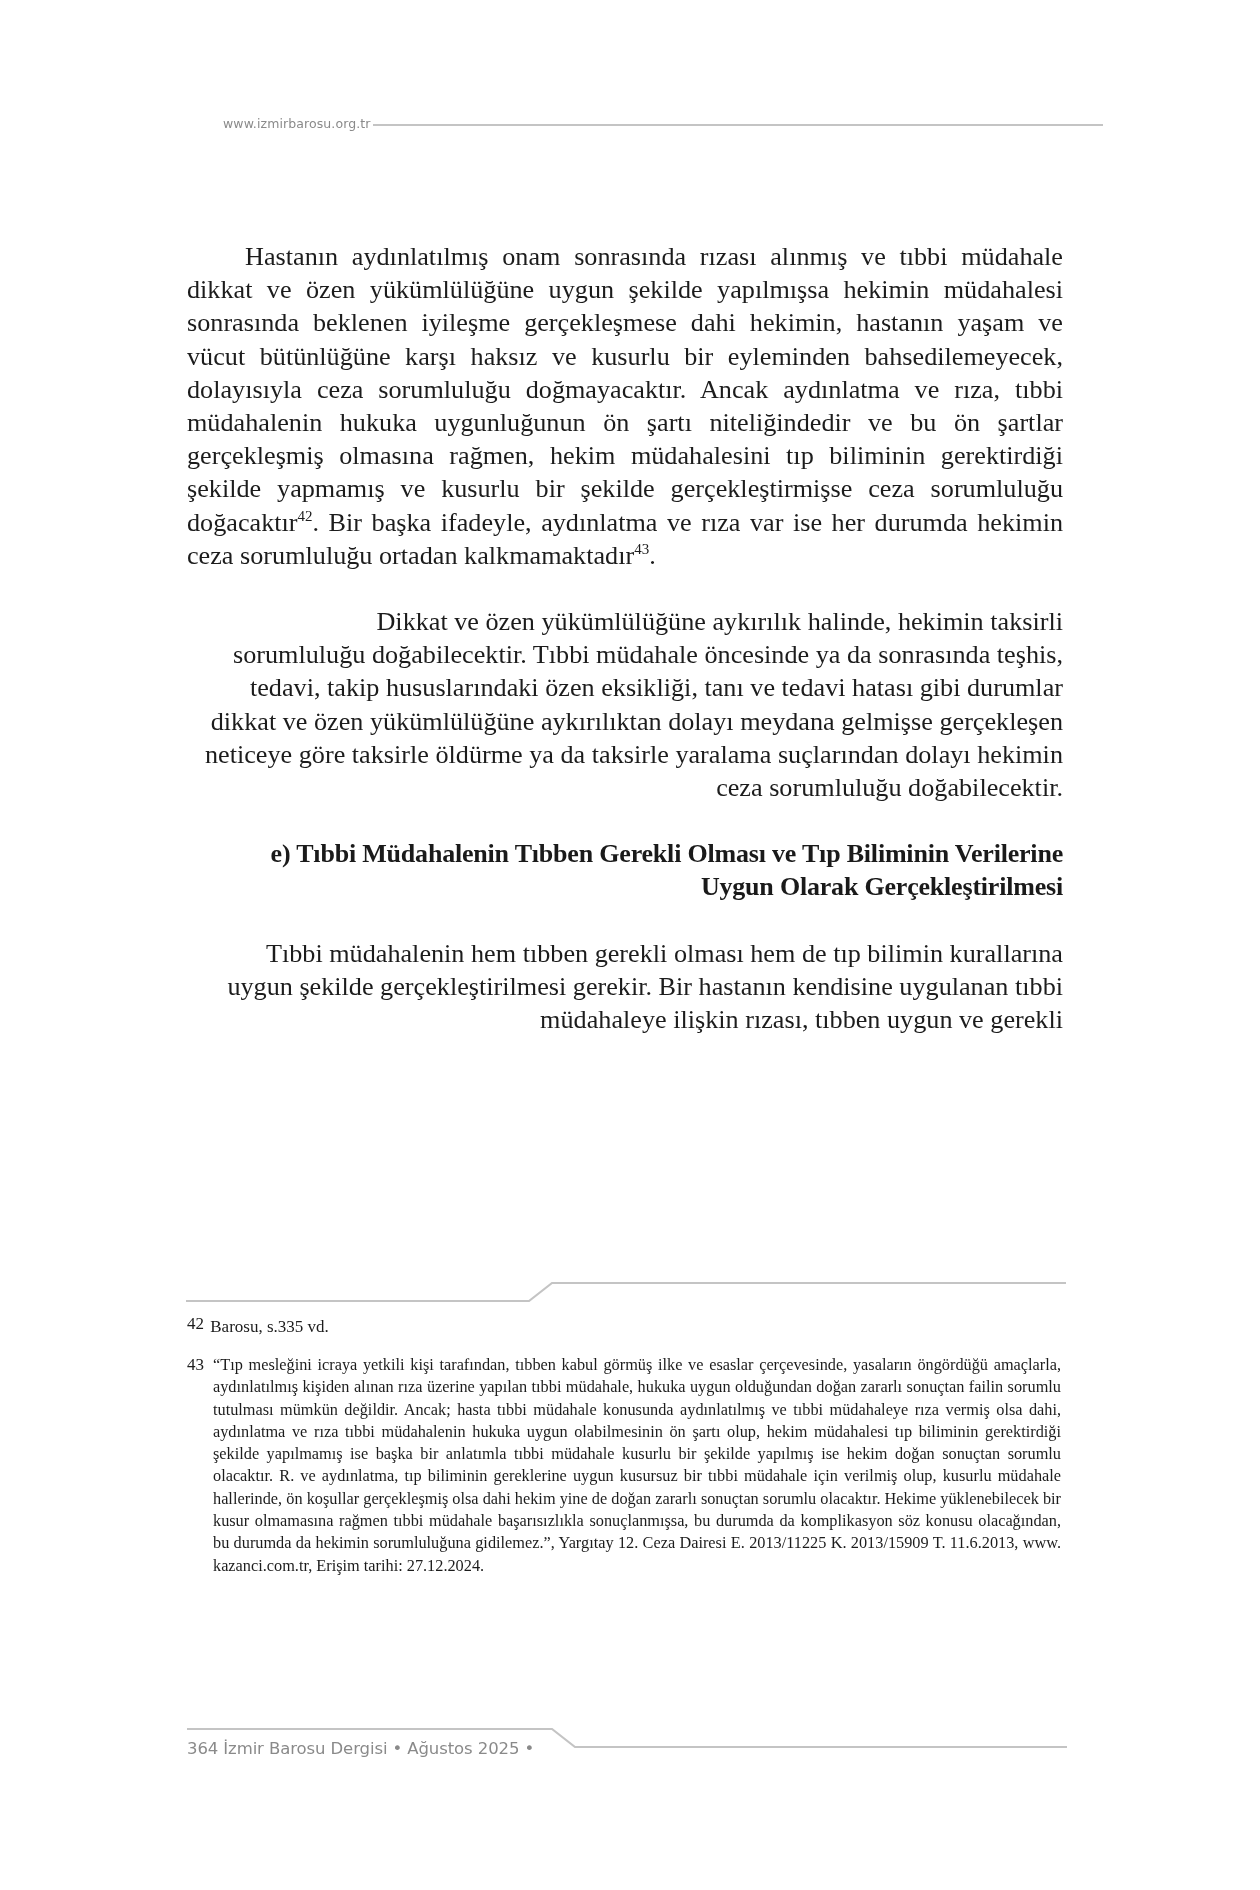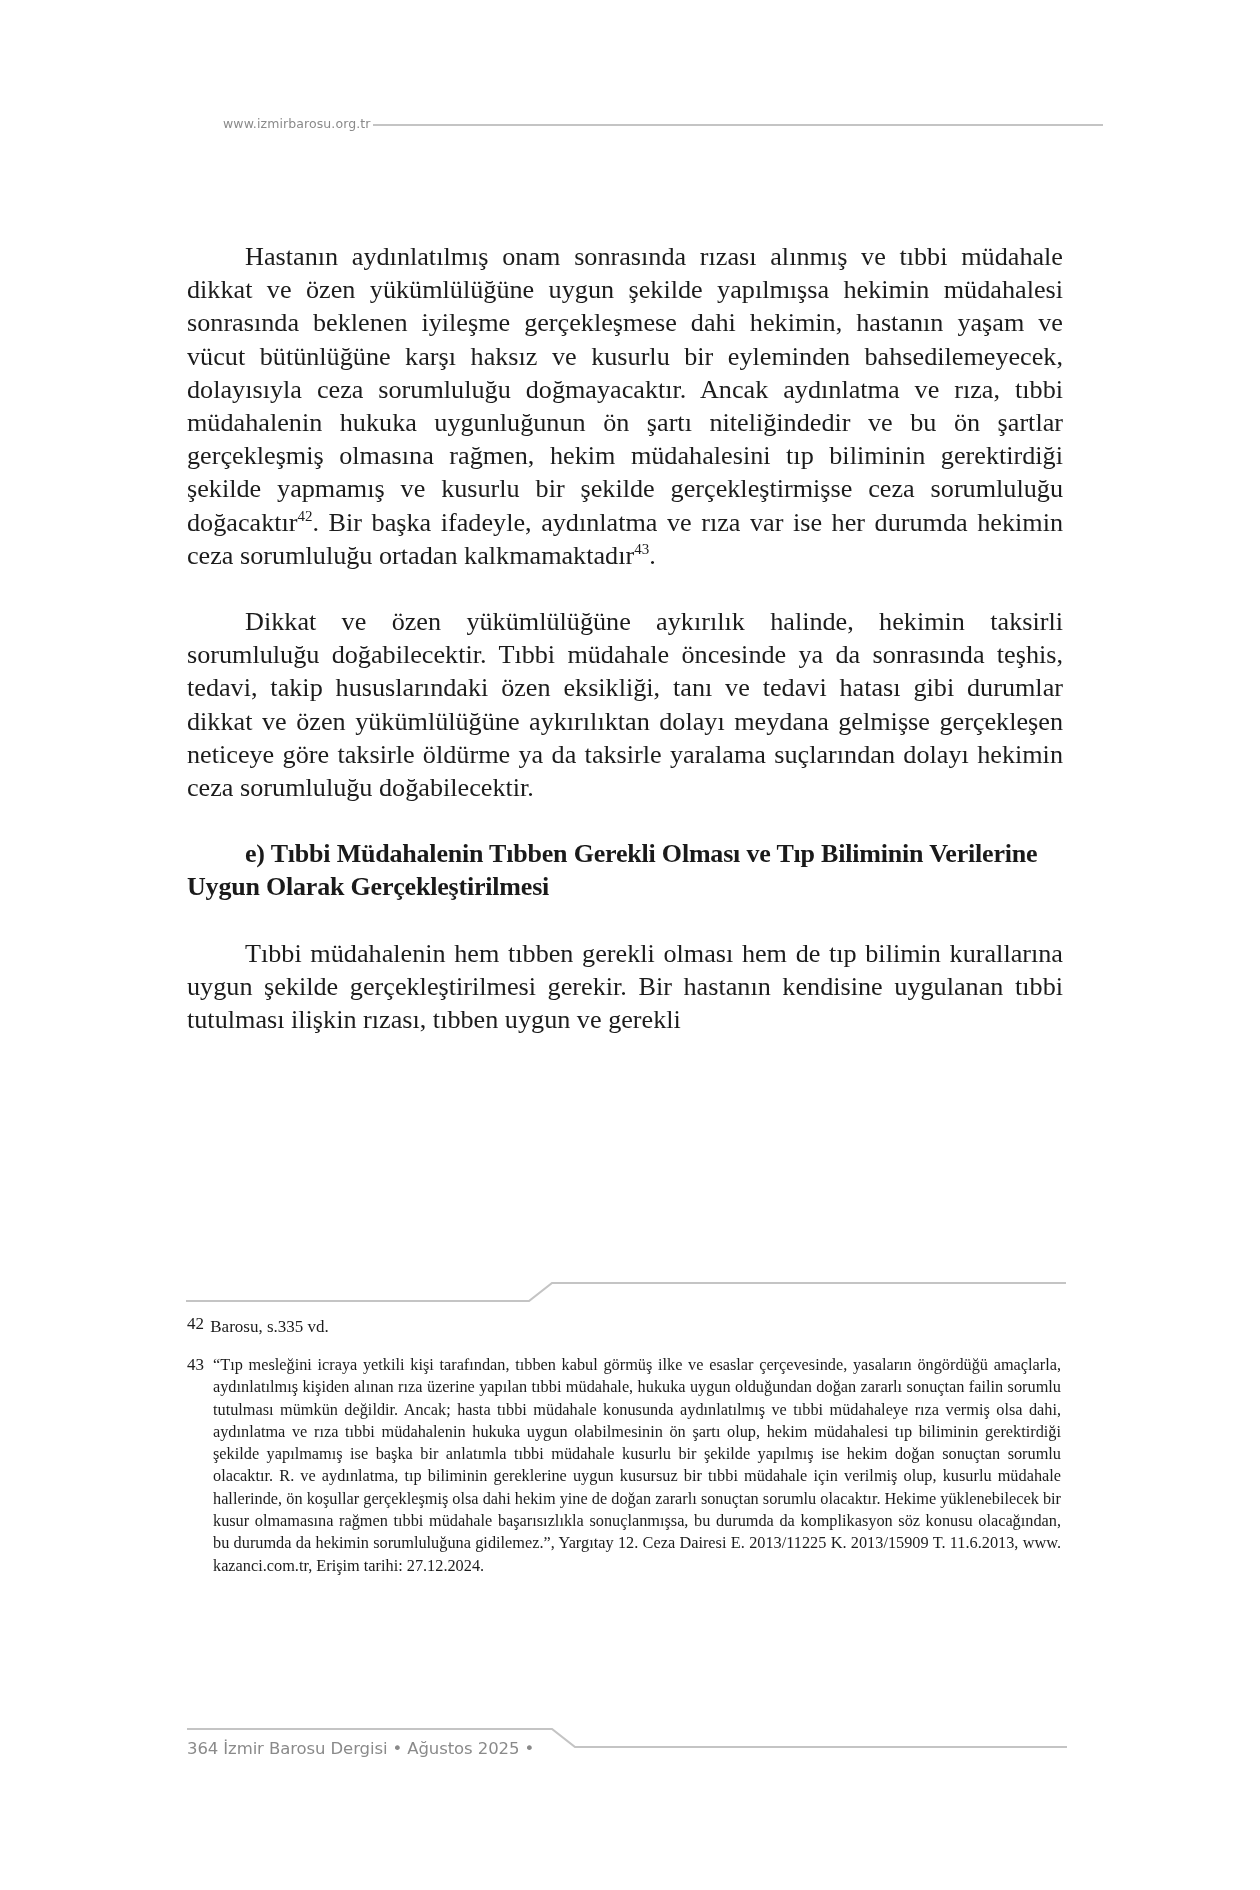--- a/index.html
+++ b/index.html
@@ -9,21 +9,21 @@
   
   .header { position: absolute; left: 184px; top: 113px; width: 880px; height: 20px; display: flex; align-items: center; margin-left: 39px; }
   .header-url { font-family: "DejaVu Sans", sans-serif; font-size: 12.5px; color: #8a8a8a; letter-spacing: 0.1px; white-space: nowrap; }
   .header-rule { flex: 1; height: 2px; background: #c4c4c4; margin-left: 2px; margin-top: 3px; }
 
   
   .body-text { position: absolute; left: 187px; top: 240px; width: 876px;
     font-family: Liberation Serif, serif; font-size: 26.2px; line-height: 33.2px; color: #1c1c1c;
     text-align: justify; hyphens: manual; }
   .para { margin: 0; text-indent: 58px; }
-  .para + .para, .para + .heading, .heading + .para { margin-top: 33px; }
+  .para + .para, .para + .heading, .heading + .para { margin-top: 33px; text-align: right; }
   .heading { margin: 0; text-indent: 58px; font-weight: bold; font-size: 26px; text-align: left; color: #1a1a1a; letter-spacing: -0.2px; }
   .fn-ref { font-size: 15px; vertical-align: 10px; line-height: 0; }
 
   
   .fn-sep { position: absolute; left: 186px; top: 1280px; width: 880px; height: 24px; }
 
   
   .footnotes { position: absolute; left: 187px; top: 1313px; width: 874px; font-family: "Liberation Serif", serif; color: #1c1c1c; }
   .fn { margin: 0; font-size: 17px; line-height: 22px; }
   .fn-num { font-size: 17px; display: inline-block; vertical-align: 3px; margin-right: 2px; }
@@ -47,21 +47,21 @@
     <span class="header-rule"></span>
   </div>
 
   <div class="body-text">
     <p class="para"><span>Hastanın aydınlatılmış onam sonrasında rızası alınmış ve tıbbi müdahale dikkat ve özen yükümlülüğüne uygun şekilde yapılmışsa hekimin müdahalesi sonrasında beklenen iyileşme gerçekleşmese dahi hekimin, hastanın yaşam ve vücut bütünlüğüne karşı haksız ve kusurlu bir eyleminden bahsedilemeyecek, dolayısıyla ceza sorumluluğu doğmayacaktır. Ancak aydınlatma ve rıza, tıbbi müdahalenin hukuka uygunluğunun ön şartı niteliğindedir ve bu ön şartlar gerçekleşmiş olmasına rağmen, hekim müdahalesini tıp biliminin gerektirdiği şekilde yapmamış ve kusurlu bir şekilde gerçekleştirmişse ceza sorumluluğu doğacaktır</span><sup class="fn-ref">42</sup><span>. Bir başka ifadeyle, aydınlatma ve rıza var ise her durumda hekimin ceza sorumluluğu ortadan kalkmamaktadır</span><sup class="fn-ref">43</sup><span>.</span></p>
 
     <p class="para">Dikkat ve özen yükümlülüğüne aykırılık halinde, hekimin taksirli sorumluluğu doğabilecektir. Tıbbi müdahale öncesinde ya da sonrasında teşhis, tedavi, takip hususlarındaki özen eksikliği, tanı ve tedavi hatası gibi durumlar dikkat ve özen yükümlülüğüne aykırılıktan dolayı meydana gelmişse gerçekleşen neticeye göre taksirle öldürme ya da taksirle yaralama suçlarından dolayı hekimin ceza sorumluluğu doğabilecektir.</p>
 
     <h2 class="heading">e) Tıbbi Müdahalenin Tıbben Gerekli Olması ve Tıp Biliminin Verilerine Uygun Olarak Gerçekleştirilmesi</h2>
 
-    <p class="para">Tıbbi müdahalenin hem tıbben gerekli olması hem de tıp bilimin kurallarına uygun şekilde gerçekleştirilmesi gerekir. Bir hastanın kendisine uygulanan tıbbi tutulması ilişkin rızası, tıbben uygun ve gerekli</p>
+    <p class="para">Tıbbi müdahalenin hem tıbben gerekli olması hem de tıp bilimin kurallarına uygun şekilde gerçekleştirilmesi gerekir. Bir hastanın kendisine uygulanan tıbbi müdahaleye ilişkin rızası, tıbben uygun ve gerekli</p>
   </div>
 
   <div class="fn-sep">
     <svg width="880" height="24" viewBox="0 0 880 24">
       <polyline points="0,21 343,21 366,3 880,3" fill="none" stroke="#c4c4c4" stroke-width="2.2"></polyline>
     </svg>
   </div>
 
   <div class="footnotes">
     <p class="fn">

